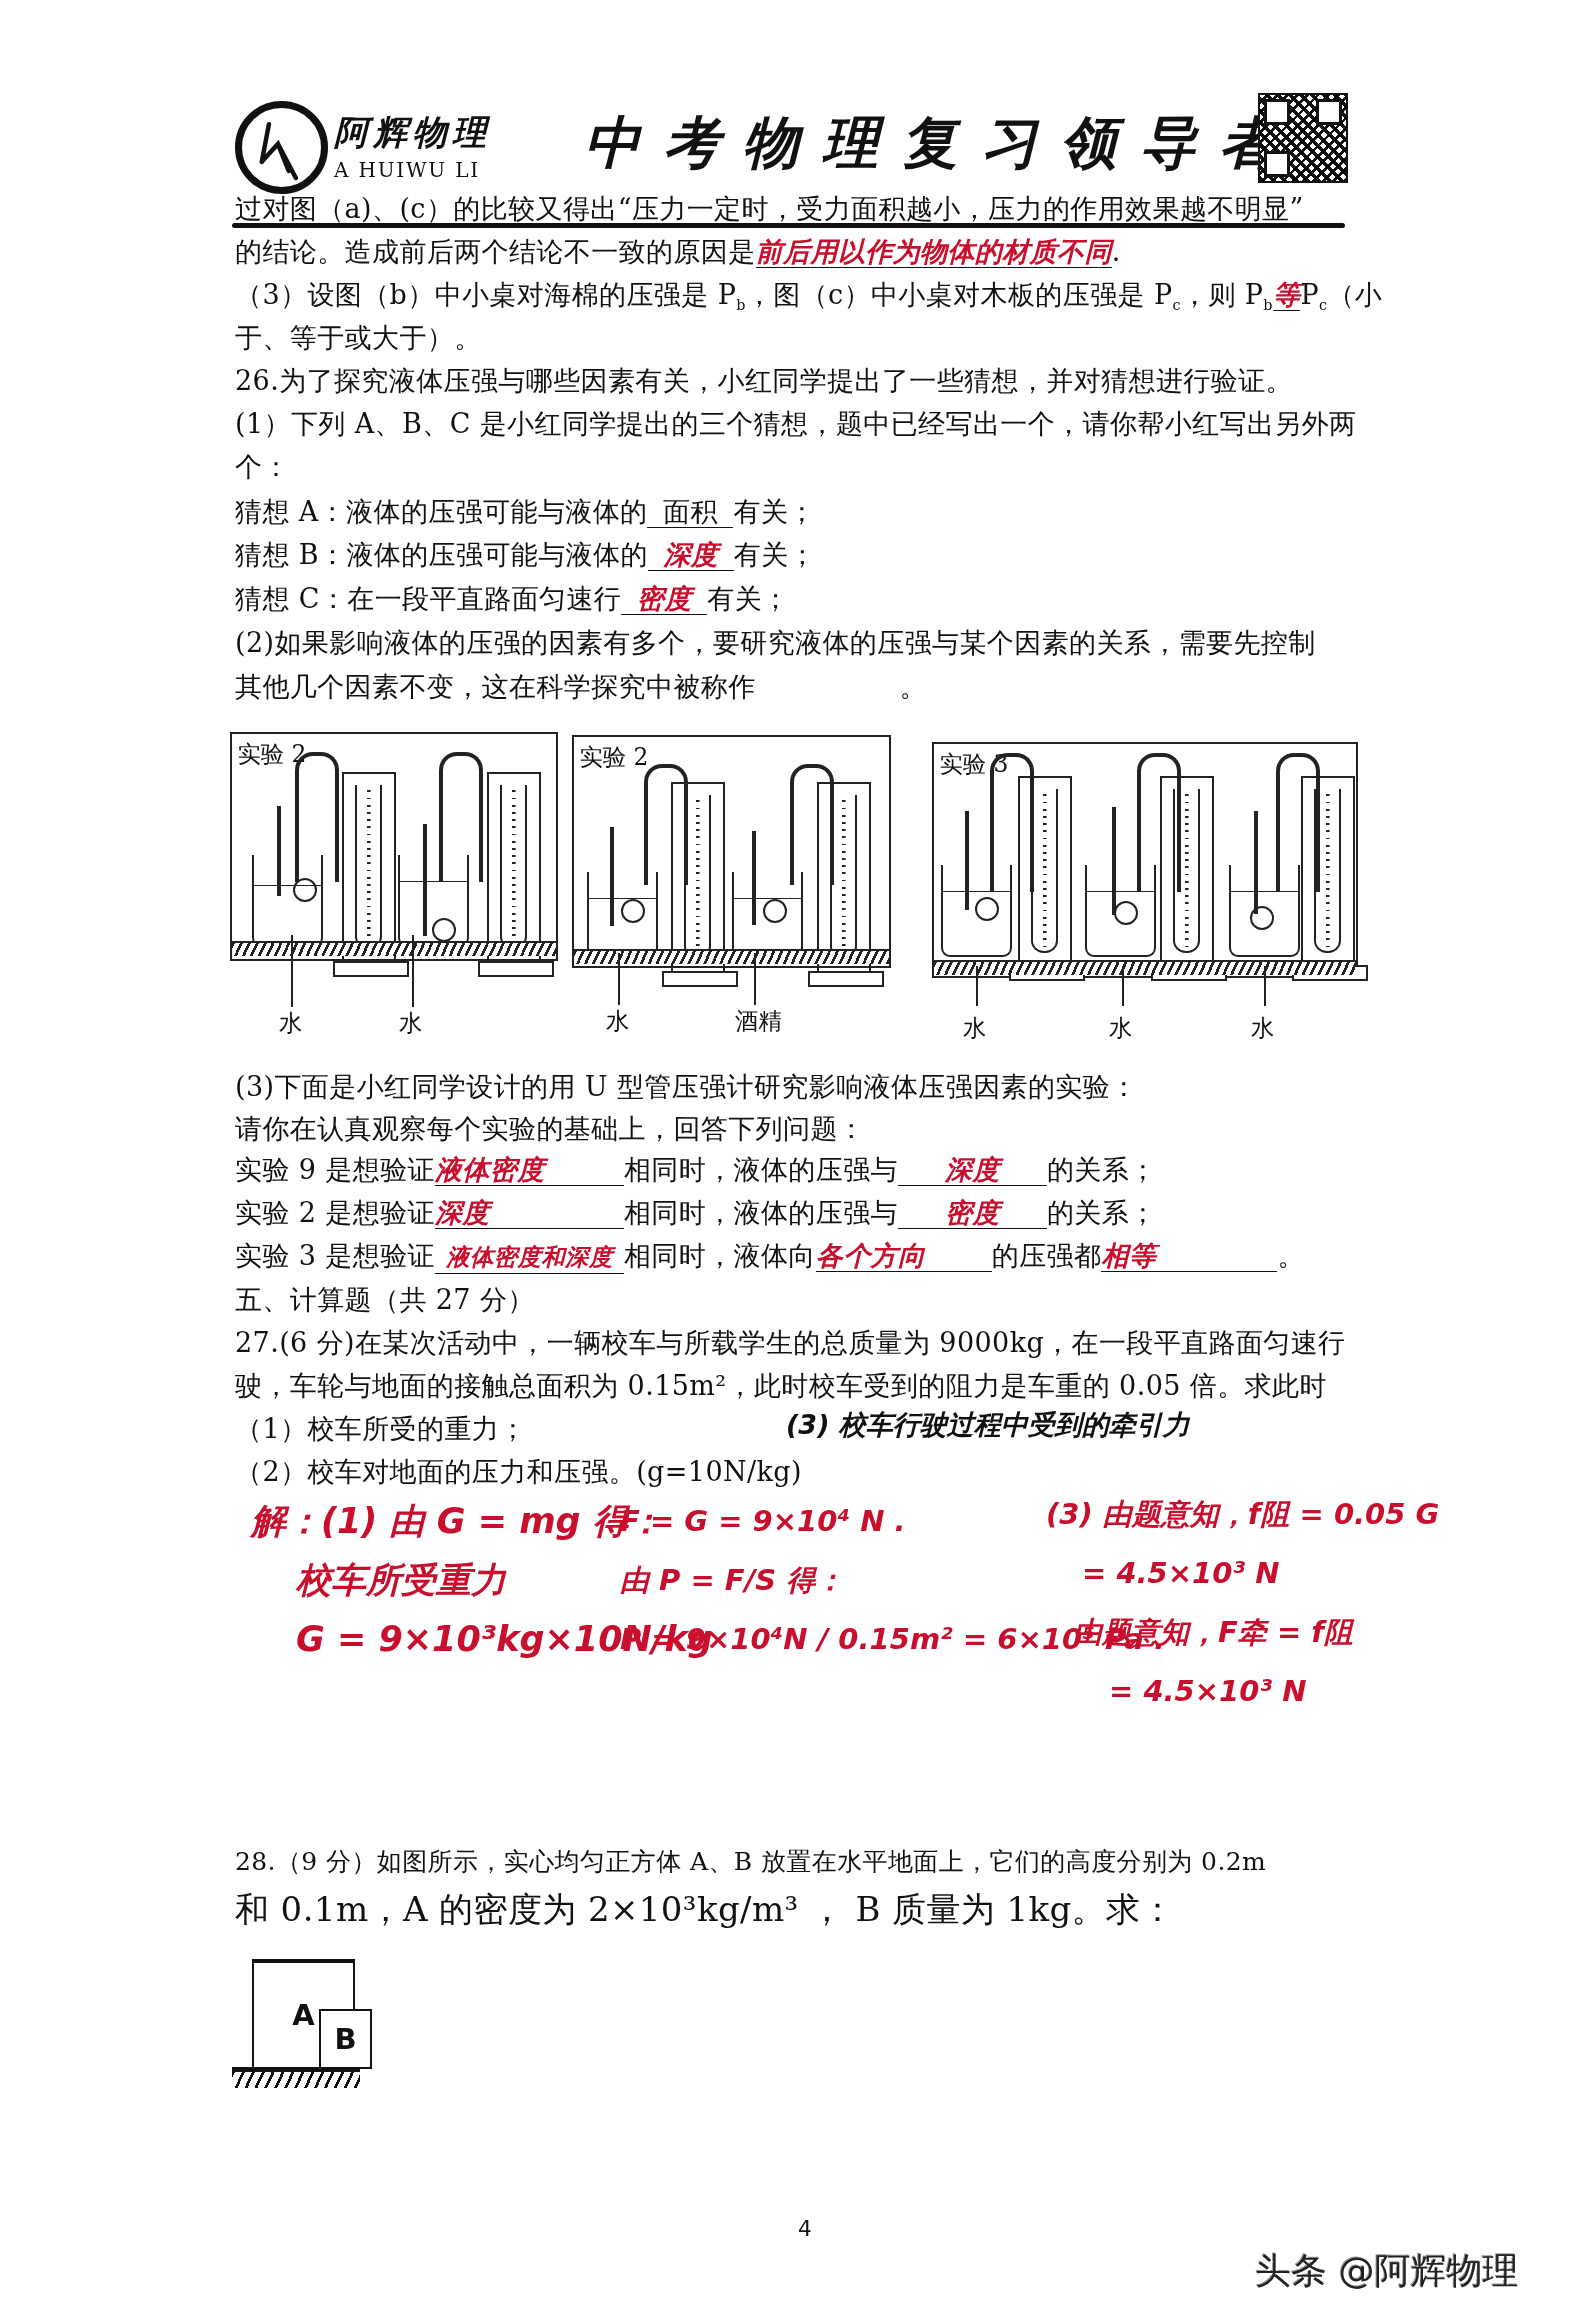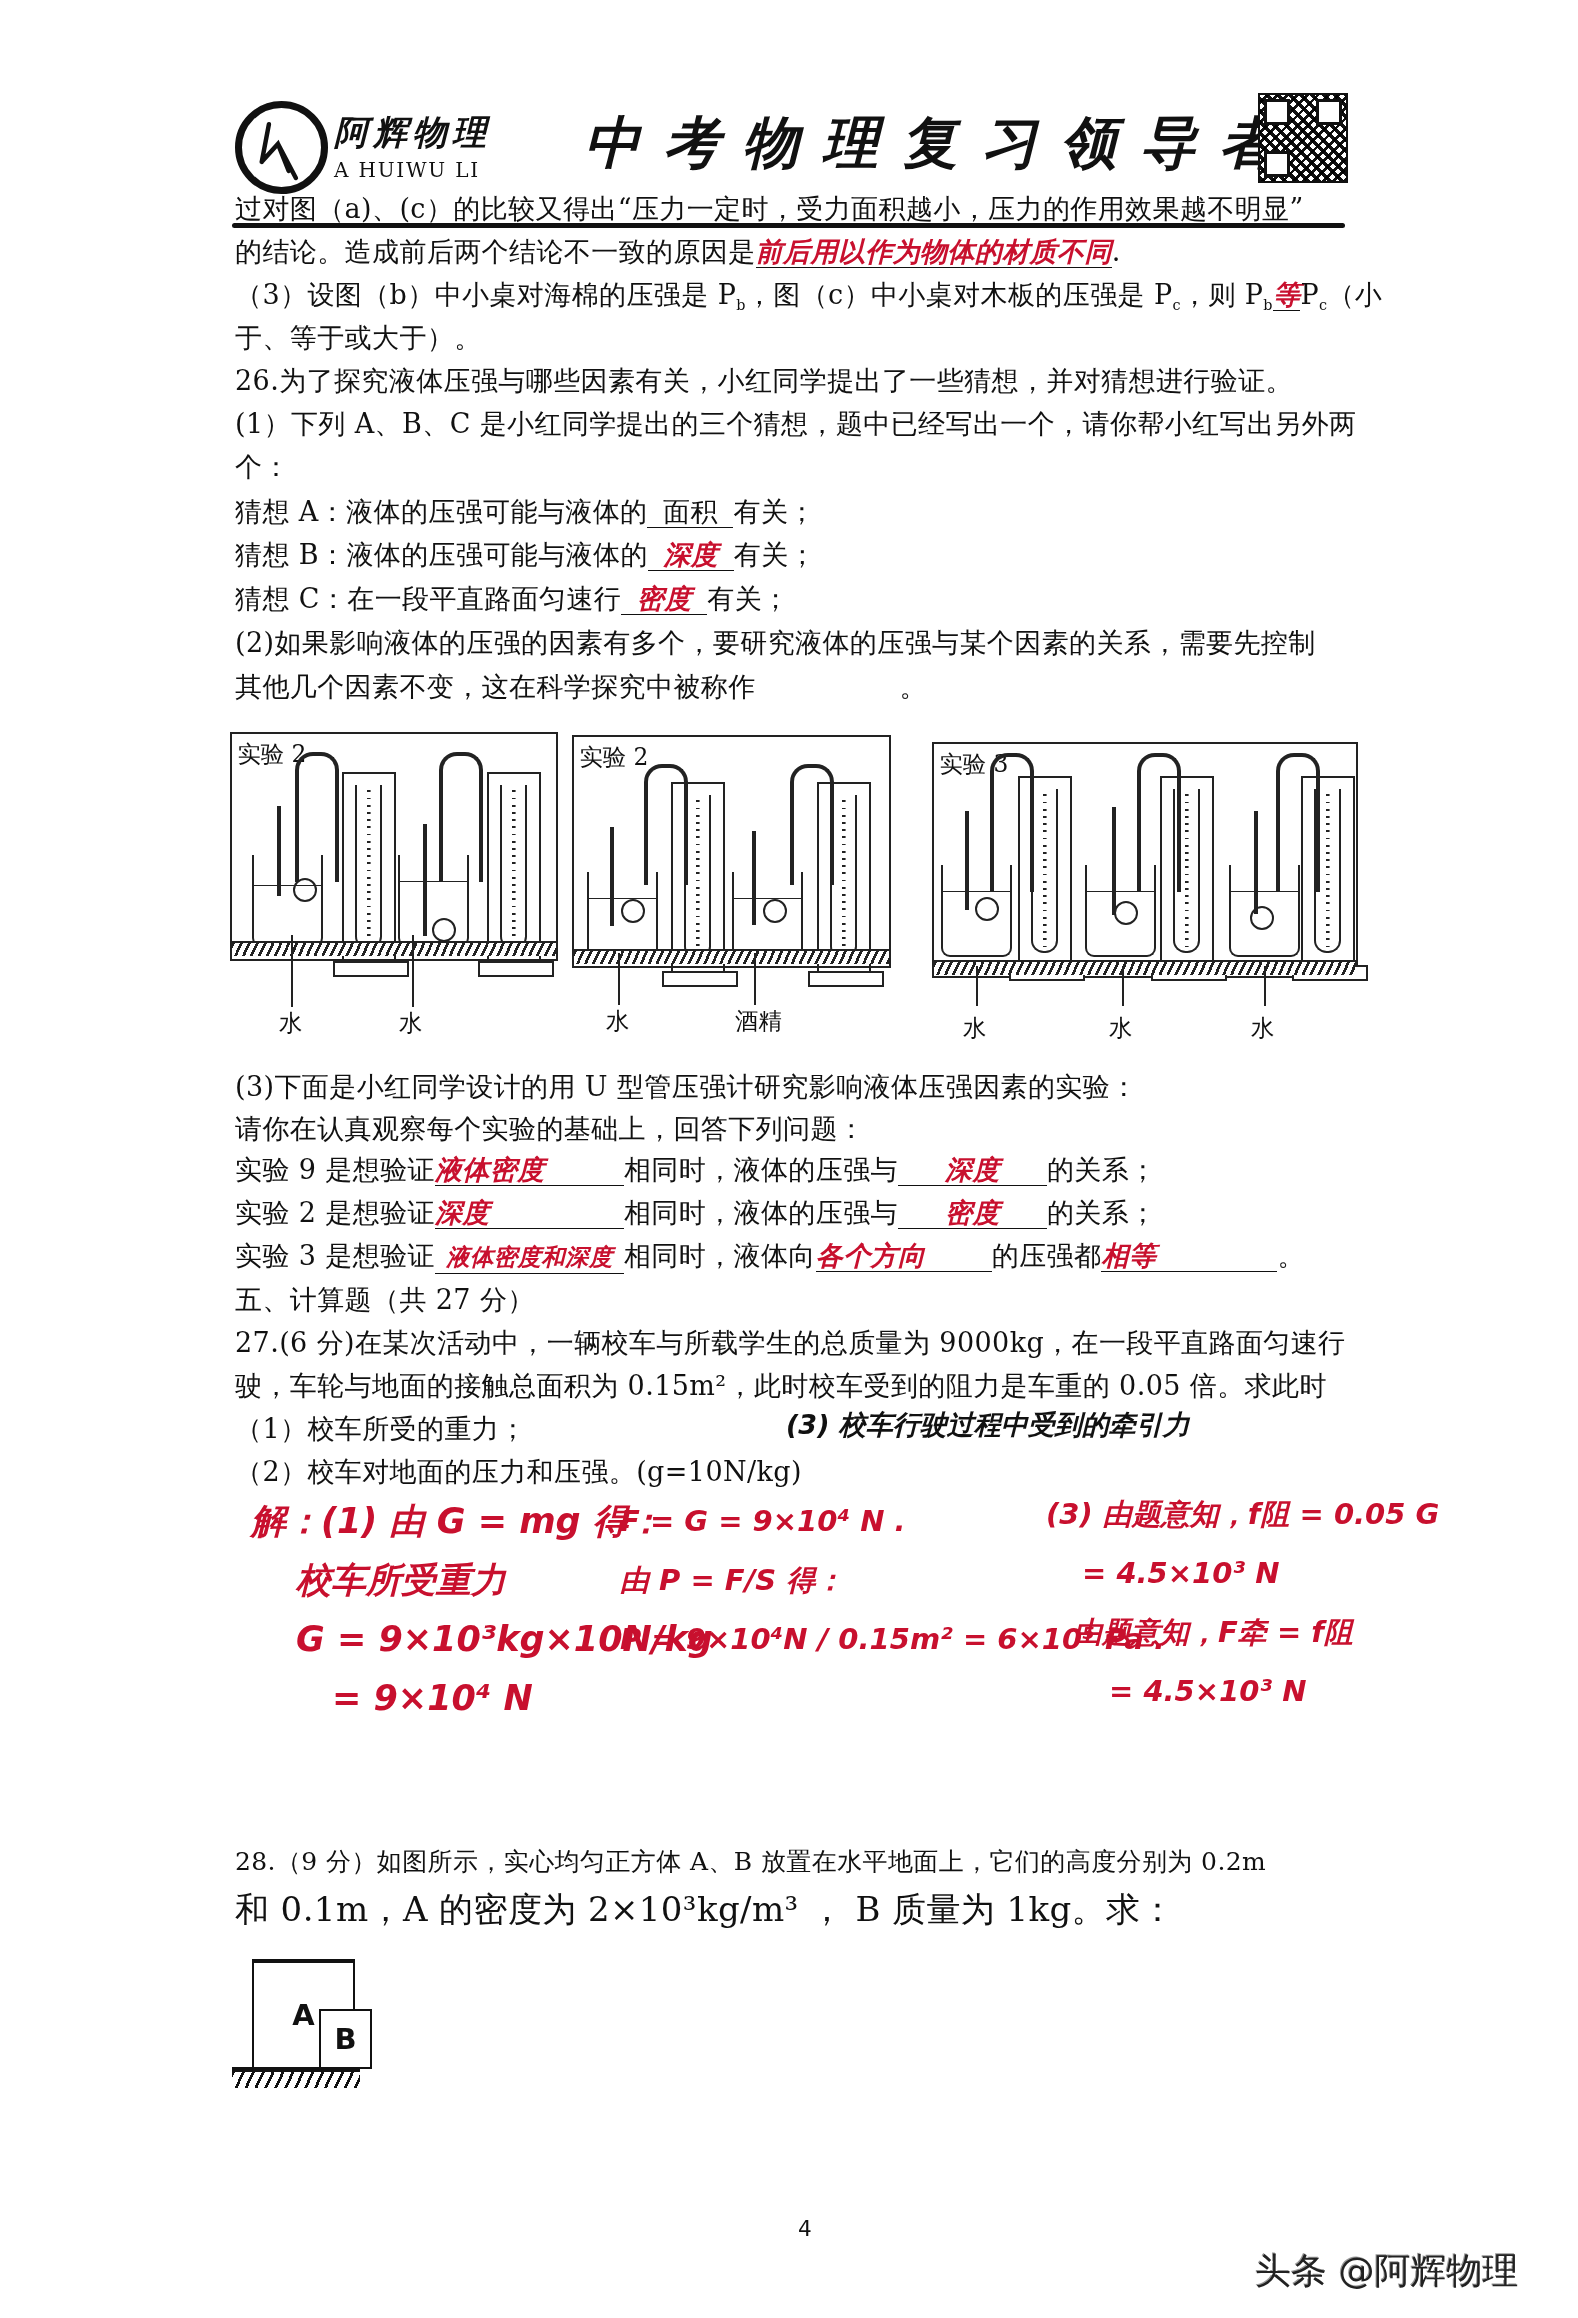--- a/index.html
+++ b/index.html
@@ -190,21 +190,20 @@
 <div class="line" style="top:1325px;">27.(6 分)在某次活动中，一辆校车与所载学生的总质量为 9000kg，在一段平直路面匀速行</div>
 <div class="line" style="top:1368px;">驶，车轮与地面的接触总面积为 0.15m²，此时校车受到的阻力是车重的 0.05 倍。求此时</div>
 <div class="line" style="top:1411px;">（1）校车所受的重力；</div>
 <div class="abs" style="left:786px;top:1407px;font-size:27px;font-weight:bold;font-style:italic;font-family:'DejaVu Sans',sans-serif;">(3) 校车行驶过程中受到的牵引力</div>
 <div class="line" style="top:1454px;">（2）校车对地面的压力和压强。(g=10N/kg)</div>
 
 <div class="abs hw" style="left:251px;top:1492px;font-size:35px;line-height:59px;">
   <div>解：(1) 由 G = mg 得：</div>
   <div style="padding-left:45px">校车所受重力</div>
   <div style="padding-left:45px">G = 9×10³kg×10N/kg</div>
-  <div style="padding-left:81px">= 9×10⁴ N</div>
 </div>
 <div class="abs hw" style="left:584px;top:1492px;font-size:29px;line-height:59px;">
   <div style="padding-left:36px">F = G = 9×10⁴ N .</div>
   <div style="padding-left:36px">由 P = F/S 得：</div>
   <div style="padding-left:36px">P = 9×10⁴N / 0.15m² = 6×10⁵ Pa .</div>
 </div>
 <div class="abs hw" style="left:1033px;top:1485px;font-size:29px;line-height:59px;margin-left:13px;">
   <div>(3) 由题意知，f阻 = 0.05 G</div>
   <div style="padding-left:36px">= 4.5×10³ N</div>
   <div style="padding-left:27px">由题意知，F牵 = f阻</div>

